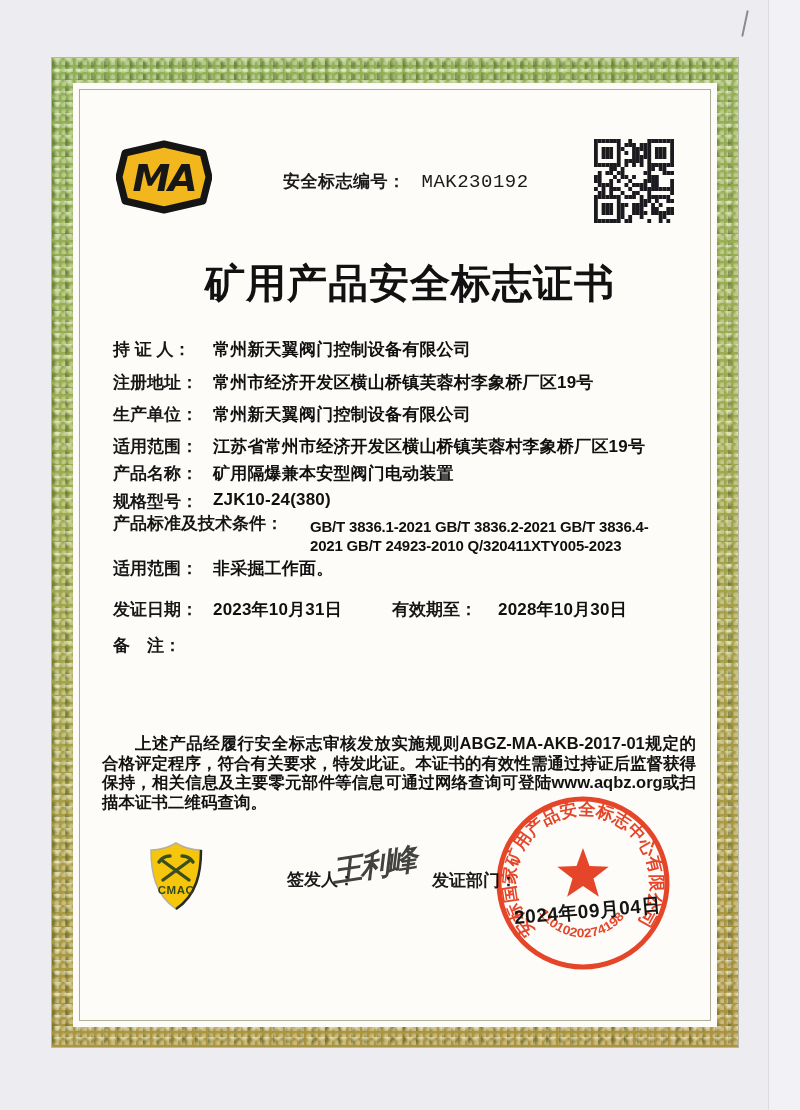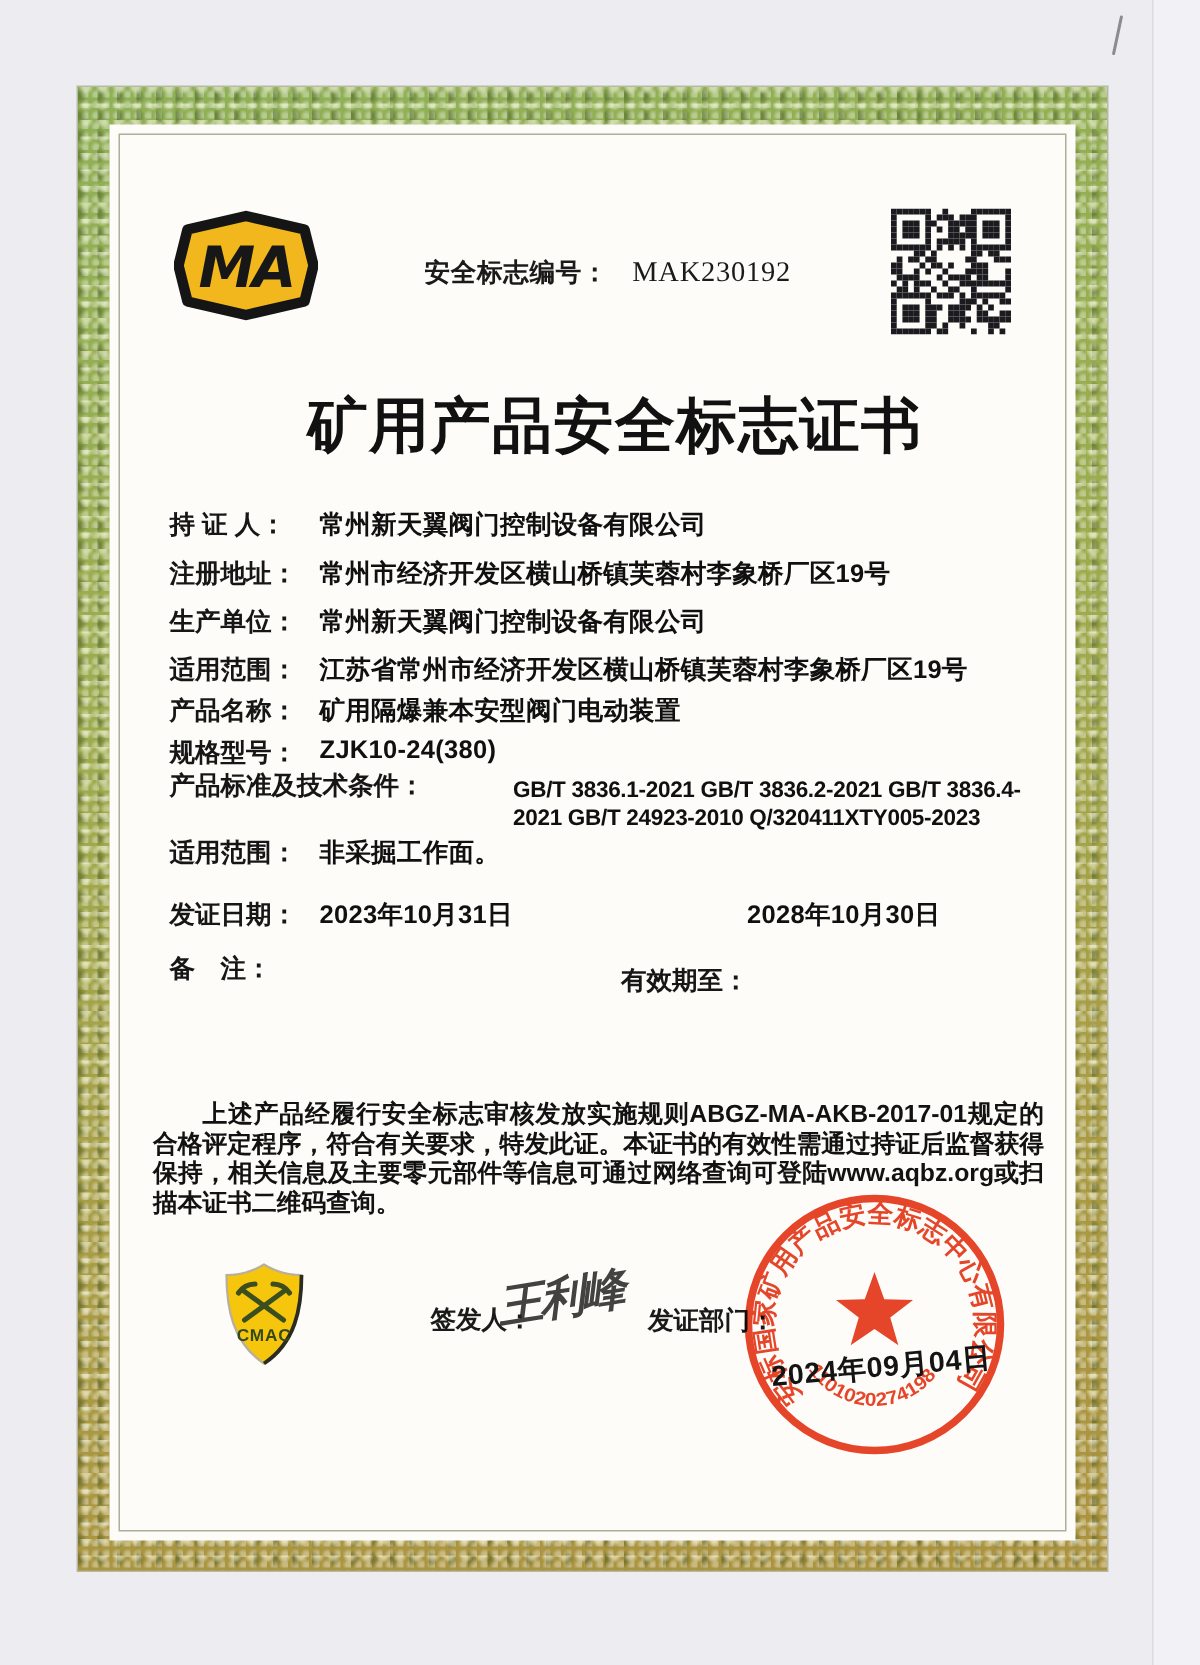--- a/index.html
+++ b/index.html
@@ -33,32 +33,32 @@
     position:absolute;left:21px;top:25px;right:21px;bottom:20px;
     background:#fdfcf8;
   }
   .content::after{
     content:'';position:absolute;inset:6px;
     border:1px solid rgba(108,112,74,.55);pointer-events:none;
   }
   .abs{position:absolute;}
   .cert-no-row{left:283px;top:170px;display:flex;align-items:baseline;gap:16px;}
   .cert-no-label{font-size:17px;font-weight:600;letter-spacing:.5px;white-space:pre;}
-  .cert-no-value{font-family:Liberation Serif, serif;font-size:19px;letter-spacing:.5px;}
+  .cert-no-value{font-family:Liberation Mono, monospace;font-size:19px;letter-spacing:.5px;}
   .doc-title{
     left:130px;top:256px;width:560px;text-align:center;
     font-size:40px;font-weight:900;letter-spacing:1px;color:#111;
   }
   .f-label{left:113px;font-size:17px;font-weight:600;white-space:pre;color:#161616;}
   .f-value{left:213px;font-size:17px;font-weight:700;white-space:pre;color:#101010;letter-spacing:.2px;}
   .standards-value{
     left:310px;width:356px;font-size:15px;font-weight:700;line-height:19px;
-    letter-spacing:-0.2px;white-space:normal;color:#101010;margin-left:32px;
-  }
-  .valid-label{left:414px;margin-top:44px;}
+    letter-spacing:-0.2px;white-space:normal;color:#101010;
+  }
+  .valid-label{left:392px;}
   .valid-value{left:498px;}
   .notice{
     left:102px;top:734px;width:594px;
     font-size:16.5px;font-weight:700;line-height:19.5px;
     text-align:justify;text-indent:2em;color:#121212;
   }
   .signer-label,.dept-label{font-size:17px;font-weight:600;white-space:pre;}
   .signature{
     left:334px;top:845px;font-size:30px;font-weight:700;
     font-family:"Liberation Serif",serif;letter-spacing:-2px;

